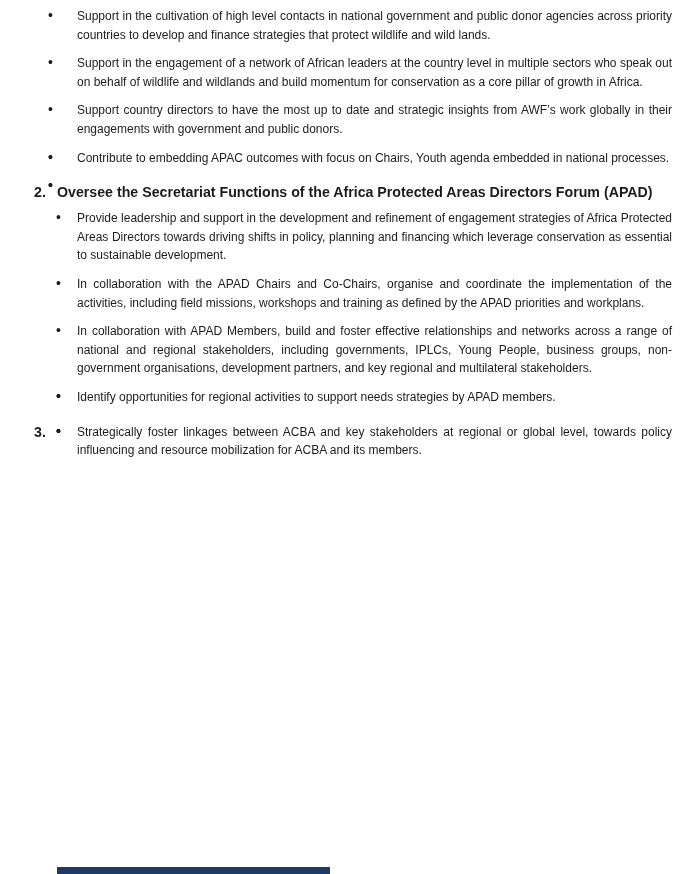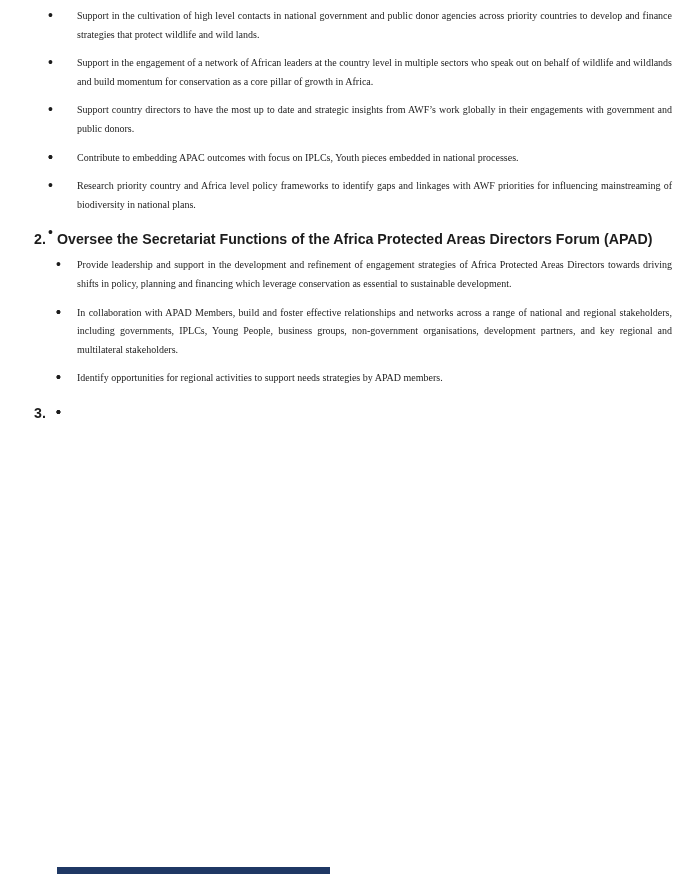--- a/index.html
+++ b/index.html
@@ -31,23 +31,22 @@
     top: -1px;
     font-size: 14px;
     line-height: 18.6px;
   }
   ul.bullets.section-bullets li .dot {
     left: 56px;
   }
   ul.bullets li .btext {
     display: block;
     text-align: justify;
-    font-size: 10px;
+    font-size: 12px;
     line-height: 18.6px;
-    font-family: Liberation Serif, serif;
   }
   .heading {
     position: relative;
     padding-left: 57px;
     font-weight: bold;
     font-size: 14.2px;
     line-height: 19px;
     margin: 16px 0 7px 0;
   }
   .heading .num {
@@ -85,26 +84,25 @@
         <span class="dot">•</span>
         <span class="btext">Support country directors to have the most up to date and strategic insights from AWF’s work globally in their engagements with government and public donors.</span>
       </li>
 
       <li>
         <span class="dot">•</span>
       </li>
 
       <li>
         <span class="dot">•</span>
-        <span class="btext">Contribute to embedding APAC outcomes with focus on IPLCs, Youth pieces embedded in national processes.</span>
+        <span class="btext">Contribute to embedding APAC outcomes with focus on Chairs, Youth agenda embedded in national processes.</span>
       </li>
 
       <li>
         <span class="dot">•</span>
-        <span class="btext">Research priority country and Africa level policy frameworks to identify gaps and linkages with AWF priorities for influencing mainstreaming of biodiversity in national plans.</span>
       </li>
 
       <li>
         <span class="dot">•</span>
       </li>
     </ul>
 
   <div class="section">
     <div class="heading">
       <span class="num">2.</span>
@@ -112,20 +110,21 @@
     </div>
     <ul class="bullets section-bullets">
 
         <li>
           <span class="dot">•</span>
           <span class="btext">Provide leadership and support in the development and refinement of engagement strategies of Africa Protected Areas Directors towards driving shifts in policy, planning and financing which leverage conservation as essential to sustainable development.</span>
         </li>
 
         <li>
           <span class="dot">•</span>
+          <span class="btext">In collaboration with the APAD Chairs and Co-Chairs, organise and coordinate the implementation of the activities, including field missions, workshops and training as defined by the APAD priorities and workplans.</span>
         </li>
 
         <li>
           <span class="dot">•</span>
           <span class="btext">In collaboration with APAD Members, build and foster effective relationships and networks across a range of national and regional stakeholders, including governments, IPLCs, Young People, business groups, non-government organisations, development partners, and key regional and multilateral stakeholders.</span>
         </li>
 
         <li>
           <span class="dot">•</span>
         </li>
@@ -146,19 +145,20 @@
         <li>
           <span class="dot">•</span>
         </li>
 
         <li>
           <span class="dot">•</span>
         </li>
 
         <li>
           <span class="dot">•</span>
+          <span class="btext">Strategically foster linkages between ACBA and key stakeholders at regional or global level, towards policy influencing and resource mobilization for ACBA and its members.</span>
         </li>
       </ul>
   </div>
 
 </div>
 
 <div class="footer-bar" style="background: rgb(31, 56, 100);"></div>
 
 </body></html>

